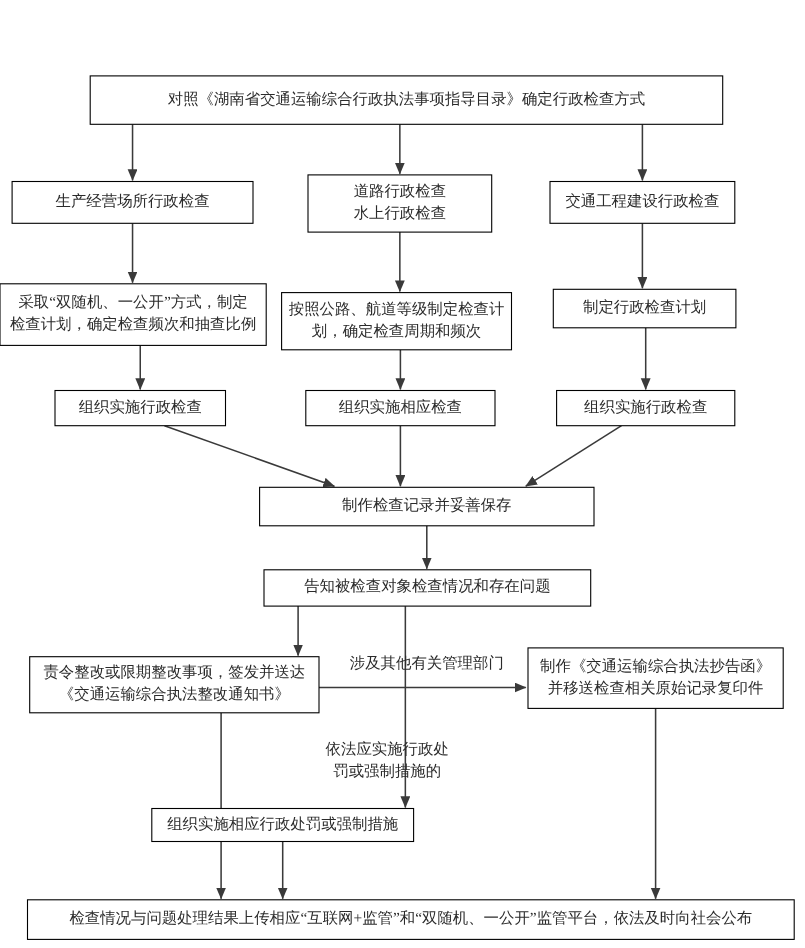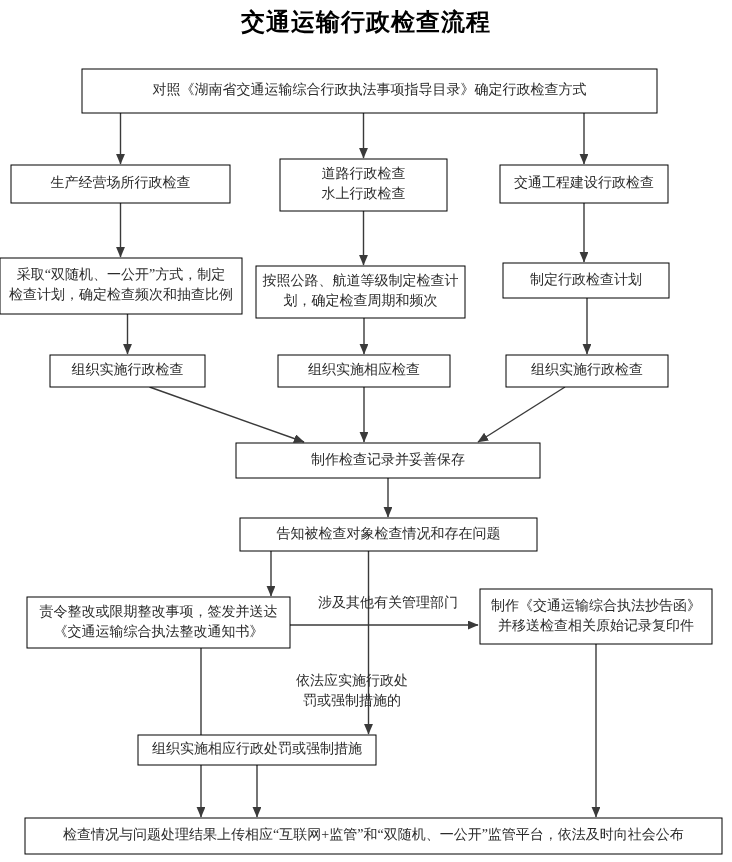--- a/index.html
+++ b/index.html
@@ -63,21 +63,20 @@
     fill: #2b2b2b;
     text-anchor: middle;
     dominant-baseline: middle;
   }
 </style>
 </head>
 <body>
 
 <div id="chart-root">
 
-  <div class="page-title">交通运输行政检查流程</div>
 
   <svg class="flow" viewBox="0 0 732 862" xmlns="http://www.w3.org/2000/svg">
     <defs>
       <marker id="arrow" markerWidth="9" markerHeight="9" refX="7.2" refY="3.2" orient="auto" markerUnits="strokeWidth">
         <path d="M0,0 L7.6,3.2 L0,6.4 z" fill="#3a3a3a"></path>
       </marker>
     </defs>
 
     <g id="edges-layer">
         <path d="M120.5,113 L120.5,164" class="edge-line" marker-end="url(#arrow)"></path>

